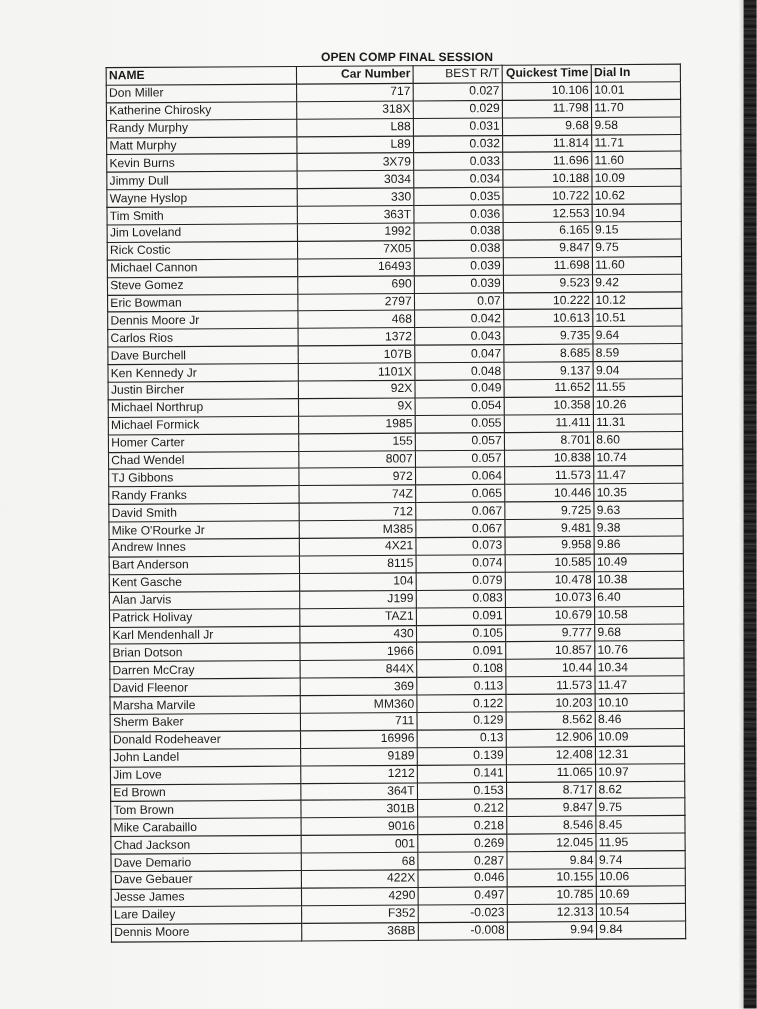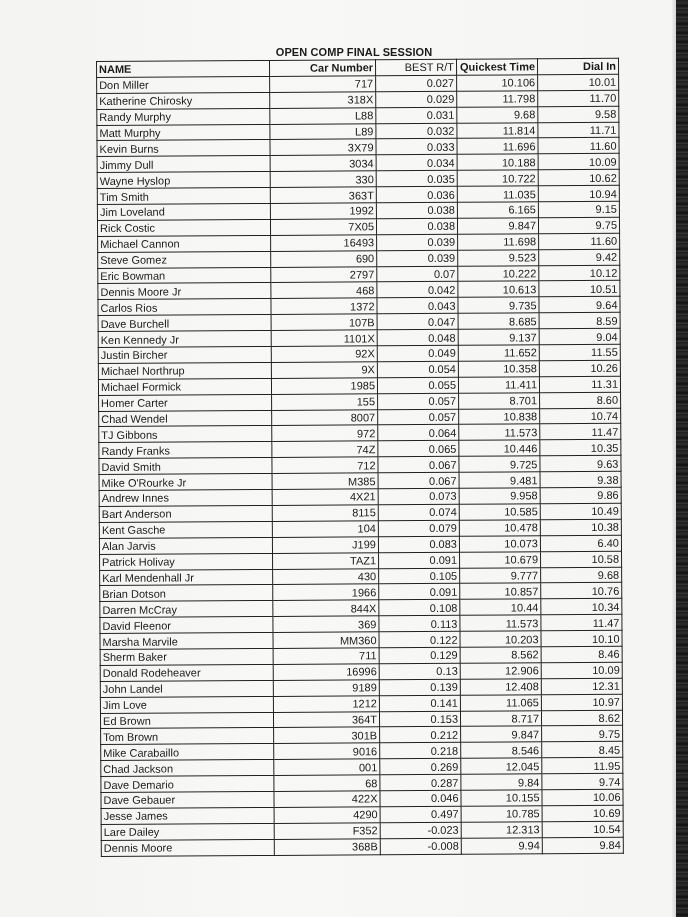--- a/index.html
+++ b/index.html
@@ -15,38 +15,38 @@
   }
   .edge {
     position: absolute; left: 676px; top: 0; width: 12px; height: 917px;
     background: repeating-linear-gradient(180deg, #1b1b1b 0px, #2e2e2e 3px, #111 6px, #3a3a3a 9px);
   }
   .edge-light {
     position: absolute; left: 672px; top: 0; width: 5px; height: 917px;
     background: linear-gradient(90deg, #eeeeec, #cfcfcf);
   }
   .title {
-    position: absolute; left: 96px; top: 46px; width: 516px;
+    position: absolute; left: 112px; top: 46px; width: 516px;
     text-align: center; font-size: 11px; font-weight: bold; letter-spacing: 0.1px;
   }
   table {
     position: absolute; left: 96px; top: 61px;
     border-collapse: collapse; font-size: 11px;
     transform: rotate(-0.35deg); transform-origin: left top;
   }
   td, th {
     border: 1px solid #222; height: 14.9px; padding: 0 2px; line-height: 14px;
     white-space: nowrap;
   }
   th { font-weight: bold; font-size: 11px; }
   .c-name { width: 168px; text-align: left; }
   .c-car { width: 101px; text-align: right; }
   .c-rt { width: 76px; text-align: right; }
   .c-qt { width: 76px; text-align: right; }
-  .c-dial { width: 76px; text-align: right; }
+  .c-dial { width: 76px; text-align: left; }
 </style>
 </head>
 <body>
 
 <div class="paper"></div>
 <div class="edge-light"></div>
 <div class="edge"></div>
 
 <div class="title">OPEN COMP FINAL SESSION</div>
 
@@ -107,21 +107,21 @@
         <td class="c-name">Wayne Hyslop</td>
         <td class="c-car">330</td>
         <td class="c-rt">0.035</td>
         <td class="c-qt">10.722</td>
         <td class="c-dial">10.62</td>
       </tr>
       <tr>
         <td class="c-name">Tim Smith</td>
         <td class="c-car">363T</td>
         <td class="c-rt">0.036</td>
-        <td class="c-qt">11.035</td>
+        <td class="c-qt">12.553</td>
         <td class="c-dial">10.94</td>
       </tr>
       <tr>
         <td class="c-name">Jim Loveland</td>
         <td class="c-car">1992</td>
         <td class="c-rt">0.038</td>
         <td class="c-qt">6.165</td>
         <td class="c-dial">9.15</td>
       </tr>
       <tr>

